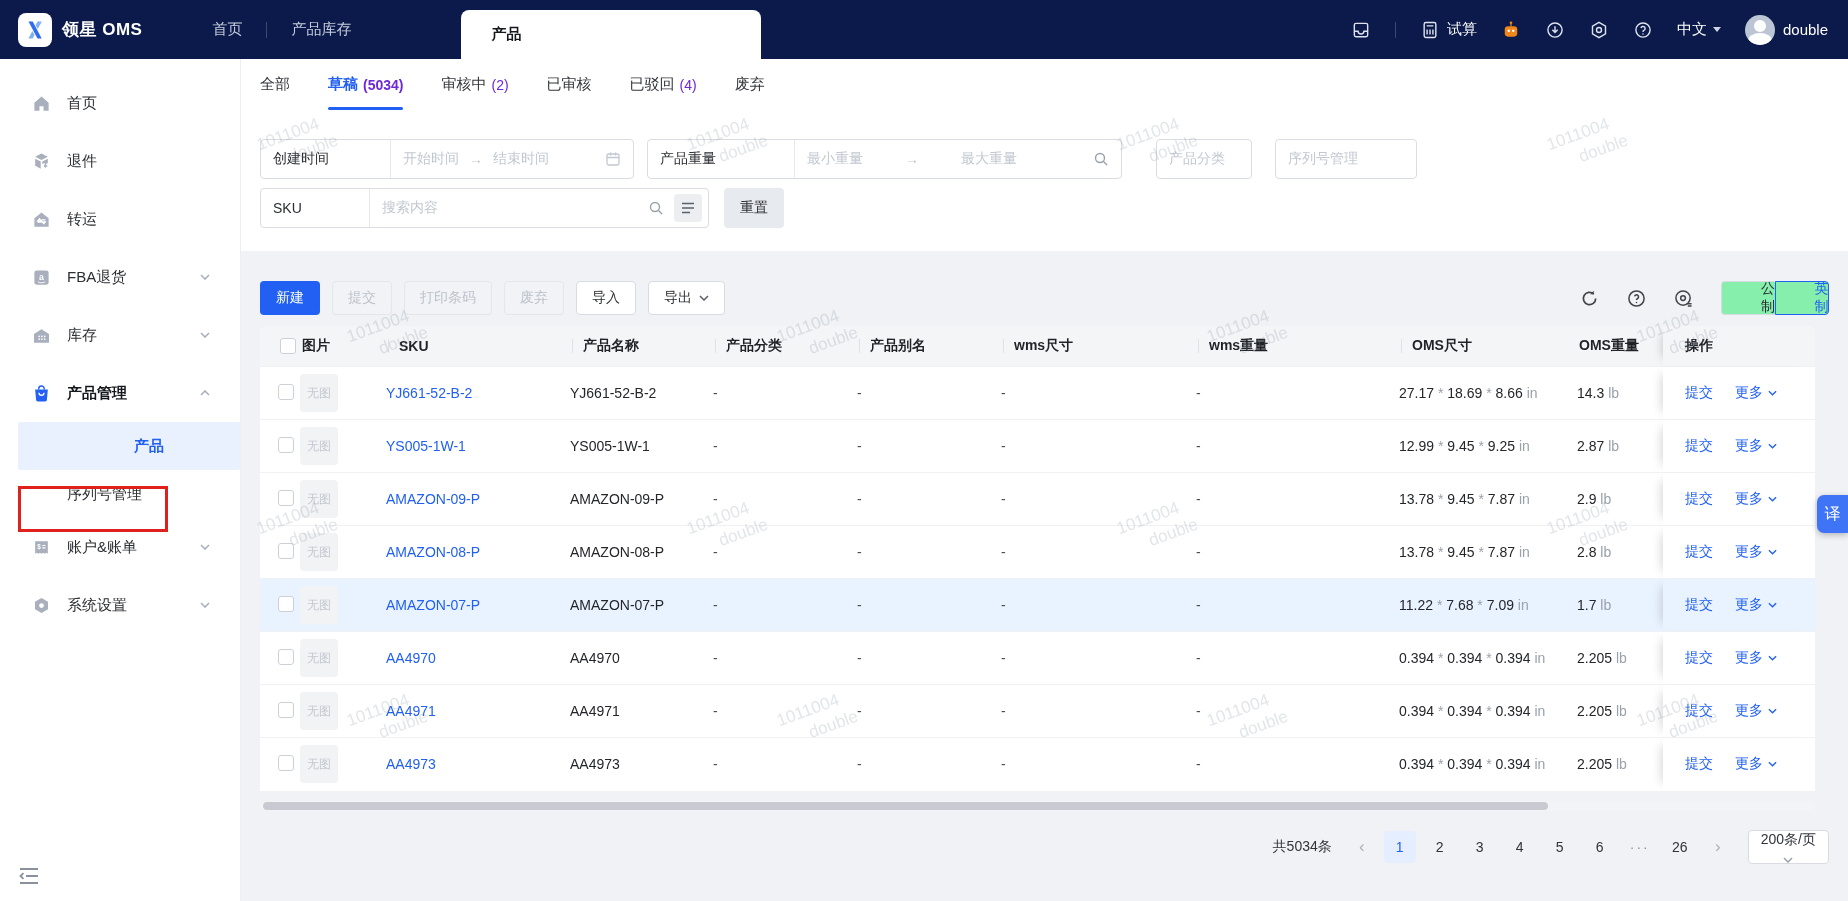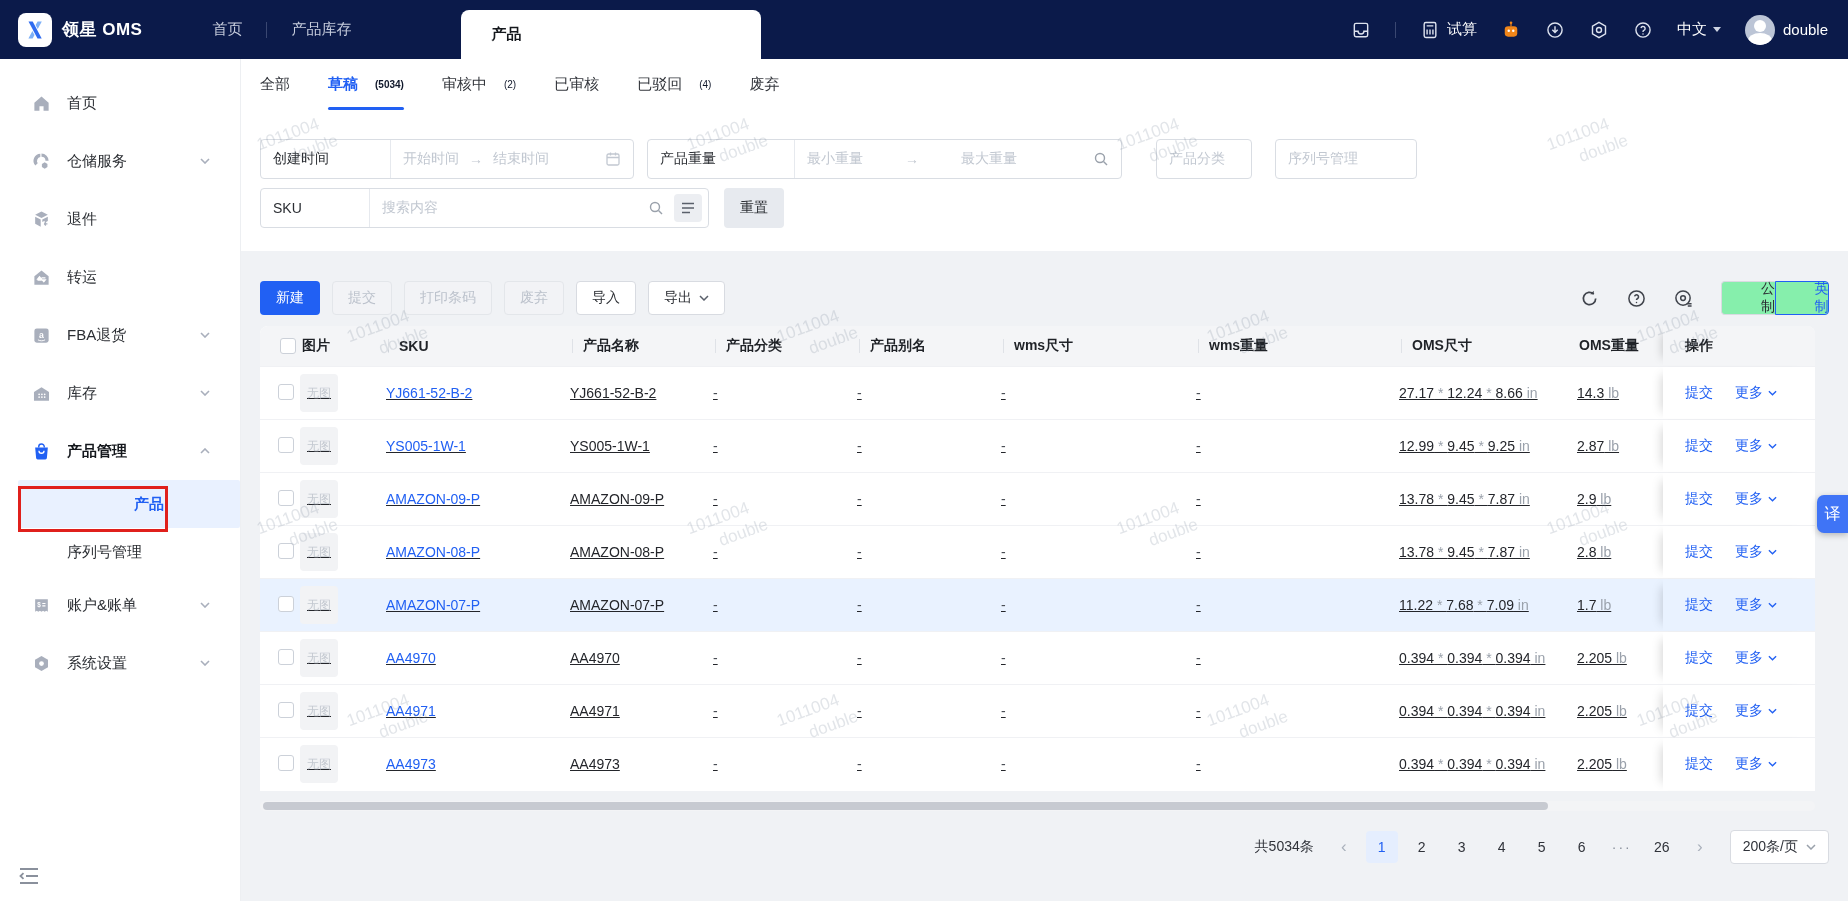--- a/index.html
+++ b/index.html
@@ -38,21 +38,21 @@
   .annotation-box { position:absolute; left:18px; top:427px; width:150px; height:46px; border:3px solid #e0201c; z-index:55; pointer-events:none; }
   .collapse-btn { position:absolute; left:18px; bottom:16px; width:22px; height:18px; cursor:pointer; }
 
   
   .main { position:absolute; top:59px; left:241px; width:1607px; height:842px; background:#fff; overflow:hidden; }
   .grey-bg { position:absolute; top:192px; left:0; width:100%; height:650px; background:#f0f2f5; }
 
   
   .status-tabs { position:absolute; top:0; left:19px; height:51px; display:flex; gap:38px; align-items:stretch; z-index:5; }
   .stab { display:flex; align-items:center; gap:5px; font-size:15px; color:#33363c; cursor:pointer; position:relative; }
-  .stab .cnt { font-size:10px; color:#0f172a;margin-left:12px; }
+  .stab .cnt { font-size:14px; color:#6d28d9; }
   .stab.active { color:#2160f3; font-weight:bold; }
   .stab.active::after { content:""; position:absolute; bottom:0; left:0; right:0; height:3px; background:#2160f3; border-radius:2px; }
 
   
   .filter-row { position:absolute; left:19px; display:flex; align-items:center; z-index:5; }
   .fr1 { top:80px; }
   .fr2 { top:129px; }
   .fgroup { display:flex; height:40px; border:1px solid #d9dde3; border-radius:4px; background:#fff; margin-right:13px; align-items:stretch; }
   .fselect { display:flex; align-items:center; padding:0 12px; font-size:14px; color:#2b2e33; cursor:pointer; }
   .fselect .cars { margin-left:auto; padding-left:10px; }
@@ -78,21 +78,21 @@
   .unit-seg { height:34px; width:54px; display:flex; align-items:center; justify-content:center; font-size:14px; background:#86efac; cursor:pointer;padding-left:39px; }
   .unit-metric { border:1px solid #d8dbe1; border-right:none; border-radius:4px 0 0 4px; color:#2b2e33; }
   .unit-imperial { border:1px solid #2160f3; border-radius:0 4px 4px 0; color:#2160f3; }
 
   
   .table-card { position:absolute; top:267px; left:19px; width:1555px; height:465px; background:#fff; border-radius:8px 8px 0 0; overflow:hidden; z-index:4; }
   .grid-cols { display:grid; grid-template-columns:40px 86px 184px 143px 144px 144px 195px 203px 178px 70px; align-items:center; }
   .thead { height:40px; background:#f4f5f7; font-size:14px; font-weight:bold; color:#1f2227; position:relative; }
   .hcell { padding-left:2px; display:flex; align-items:center; height:100%; overflow:hidden; white-space:nowrap; }
   .hcell.sep::before { content:""; width:1px; height:14px; background:#dfe2e7; margin-right:10px; }
-  .trow { height:53px; border-top:1px solid #f0f1f4; font-size:14px; color:#24262b; position:relative; background:#fff;text-decoration:underline; }
+  .trow { height:53px; border-top:1px solid #f0f1f4; font-size:14px; color:#24262b; position:relative; background:#fff; }
   .trow.hl { background:#e9f2ff; }
   .cell { overflow:hidden; white-space:nowrap; padding-right:8px; }
   .cb { width:16px; height:16px; border:1px solid #ccd1d9; border-radius:3px; background:#fff; display:inline-block; margin-left:18px; cursor:pointer; }
   .noimg { width:38px; height:38px; background:#f2f3f5; border-radius:4px; color:#c3c8d0; font-size:12px; display:flex; align-items:center; justify-content:center; }
   .sku { color:#2160f3; cursor:pointer; }
   .dimtext { color:#4a4e55; }
   .num { color:#24262b; }
   .dim { color:#9aa1ab; }
   .op-cell { position:absolute; top:0; right:0; bottom:0; width:152px; background:inherit; box-shadow:-9px 0 10px -8px rgba(0,0,0,.18); display:flex; align-items:center; padding-left:22px; gap:22px; }
   .thead .op-cell { background:#f4f5f7; font-weight:bold; color:#1f2227; }
@@ -104,21 +104,21 @@
   .hscroll { position:absolute; top:742px; left:19px; width:1555px; height:10px; background:#f3f4f6; border-radius:5px; z-index:5; }
   .hscroll .thumb { position:absolute; top:1px; left:3px; width:1285px; height:8px; background:#c7cad1; border-radius:4px; cursor:grab; }
 
   
   .pagination { position:absolute; top:770px; right:19px; height:36px; display:flex; align-items:center; gap:8px; font-size:14px; color:#30333a; z-index:5; }
   .pg-total { margin-right:8px; }
   .pg-arrow { width:28px; height:32px; display:flex; align-items:center; justify-content:center; color:#a9b0bb; font-size:17px; cursor:pointer; }
   .pg-num { min-width:32px; height:32px; border-radius:4px; display:flex; align-items:center; justify-content:center; cursor:pointer; padding:0 4px; }
   .pg-num.active { background:#e5eefe; color:#2160f3; }
   .pg-ellipsis { color:#8b929d; letter-spacing:2px; }
-  .pg-size { height:34px; border:1px solid #d8dbe1; border-radius:4px; background:#fff; display:flex; align-items:center; padding:0 12px; gap:8px; cursor:pointer; margin-left:8px; }
+  .pg-size { height:34px; border:1px solid #d8dbe1; border-radius:4px; background:#fff; display:flex; align-items:center; padding:0 12px; gap:8px; cursor:pointer; margin-left:8px;flex-direction:column; }
 
   
   .wm-layer { position:absolute; inset:0; pointer-events:none; z-index:30; overflow:hidden; }
   .wm { position:absolute; transform:rotate(-20deg); color:rgba(125,135,155,.22); font-size:17px; line-height:22px; }
   .wm .wm2 { display:block; padding-left:26px; }
 
   
   .float-translate { position:absolute; top:495px; right:0; width:31px; height:38px; background:#3f74f6; color:#fff; font-size:16px; border-radius:7px 0 0 7px; display:flex; align-items:center; justify-content:center; z-index:70; cursor:pointer; box-shadow:0 2px 6px rgba(0,0,0,.25); }
 </style>
 </head>
@@ -188,30 +188,20 @@
   <div class="sidebar">
     <div class="side-list">
       <div class="side-item">
         <svg class="sicon" viewBox="0 0 24 24" fill="#a9afbc">
             <path d="M3 11.2 12 3l9 8.2V21h-6.4v-5.6h-5.2V21H3z"></path>
           </svg>
         <span class="slabel">首页</span>
       </div>
       <div class="side-item">
         <svg class="sicon" viewBox="0 0 24 24" fill="#a9afbc">
-            <path d="M12 2a9 9 0 0 1 9 9h-4a5 5 0 0 0-5-5zM10.5 2.2v4.2a5 5 0 0 0-3.3 7.8l-3 3A9 9 0 0 1 10.5 2.2z"></path>
-            <path d="M16 13l3.5 2v4L16 21l-3.5-2v-4z"></path>
-          </svg>
-        <span class="slabel">仓储服务</span>
-        <svg class="side-chevron" viewBox="0 0 10 6" fill="none" stroke="#a9afbc" stroke-width="1.6">
-            <path d="M1 1l4 4 4-4"></path>
-          </svg>
-      </div>
-      <div class="side-item">
-        <svg class="sicon" viewBox="0 0 24 24" fill="#a9afbc">
             <path d="M12 2l8 4-8 4-8-4z"></path>
             <path d="M4 8.5l7 3.5v9l-7-3.5zM20 8.5l-7 3.5v3l3-1.5v2.5l4-2z"></path>
             <path d="M15.5 17.5h4M15.5 17.5l2-2M15.5 17.5l2 2" stroke="#a9afbc" stroke-width="1.6" fill="none"></path>
           </svg>
         <span class="slabel">退件</span>
       </div>
       <div class="side-item">
         <svg class="sicon" viewBox="0 0 24 24" fill="#a9afbc">
             <path d="M3 10.5 12 3l9 7.5V21H3z"></path>
             <path d="M9.5 11l-2.5 3h5zM7 15.5h5M14.5 18l2.5-3h-5M17 12.5h-5" stroke="#fff" stroke-width="1.4" fill="#fff"></path>
@@ -453,21 +443,21 @@
             <div class="cell"><span class="cb"></span></div>
             <div class="cell">
               <span class="noimg">无图</span>
             </div>
             <div class="cell sku">YJ661-52-B-2</div>
             <div class="cell">YJ661-52-B-2</div>
             <div class="cell dimtext">-</div>
             <div class="cell dimtext">-</div>
             <div class="cell dimtext">-</div>
             <div class="cell dimtext">-</div>
-            <div class="cell"><span class="num">27.17</span><span class="dim"> * </span><span class="num">12.24</span><span class="dim"> * </span><span class="num">8.66</span><span class="dim"> in</span></div>
+            <div class="cell"><span class="num">27.17</span><span class="dim"> * </span><span class="num">18.69</span><span class="dim"> * </span><span class="num">8.66</span><span class="dim"> in</span></div>
             <div class="cell"><span class="num">14.3</span><span class="dim"> lb</span></div>
             <div class="op-cell">
               <span class="link">提交</span>
               <span class="link">更多<svg width="9" height="6" viewBox="0 0 10 6" fill="none" stroke="#2160f3" stroke-width="1.5">
                   <path d="M1 1l4 4 4-4"></path>
                 </svg></span>
             </div>
           </div>
           <div class="trow grid-cols">
             <div class="cell"><span class="cb"></span></div>

